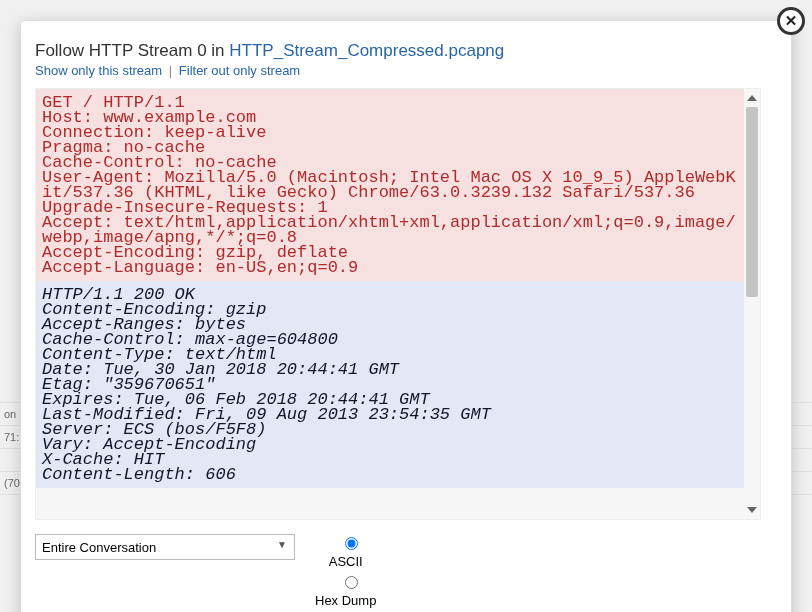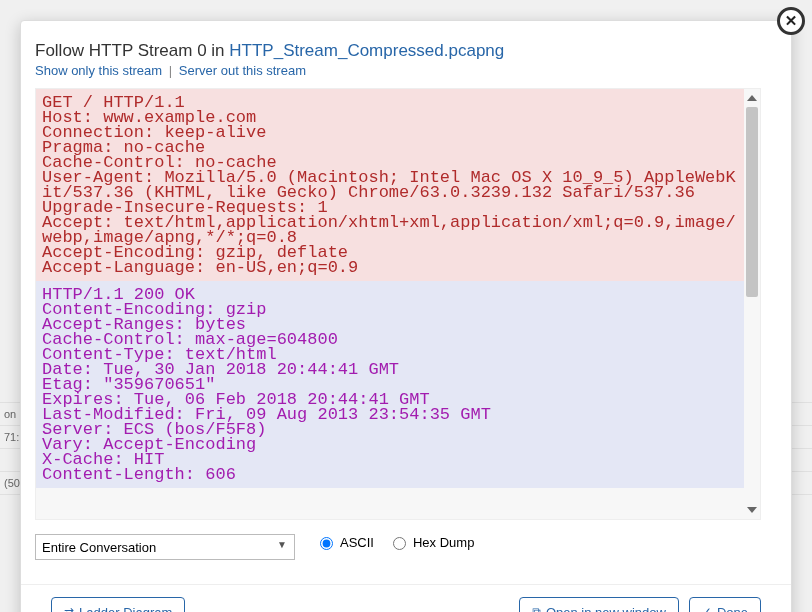--- a/index.html
+++ b/index.html
@@ -113,21 +113,21 @@
 .monoblock {
   font-family: "Courier New", monospace;
   font-size: 17px;
   line-height: 15px;
   white-space: pre-wrap;
   word-break: break-all;
   padding: 6px 6px;
   margin: 0;
 }
 .req  { background: #f7e0e0; color: #b02b2b; }
-.resp { background: #e4e7f5; color: #a21caf; }
+.resp { background: #e4e7f5; color: #0f172a; font-style: italic; }
 .controls-row {
   display: flex;
   align-items: flex-start;
   gap: 20px;
   padding: 14px 0 8px;
 }
 .conv-select {
   width: 260px;
   height: 26px;
   border: 1px solid #bbb;
@@ -147,20 +147,21 @@
   right: 8px; top: 5px;
   font-size: 10px;
   color: #555;
   pointer-events: none;
 }
 .radio-group, .check-group {
   display: flex;
   align-items: center;
   gap: 4px;
   font-size: 13px;
+  flex-direction: column;
 }
 .radio-group label, .check-group label { margin-right: 10px; }
 .footer {
   border-top: 1px solid #eee;
   padding: 12px 30px 14px 30px;
   display: flex;
   justify-content: space-between;
 }
 .btn {
   display: inline-flex;
@@ -180,40 +181,40 @@
 </style>
 </head>
 <body>
 
 <div class="bg-rows">
   <div class="bg-gap"></div>
   <div class="bg-row"></div>
   <div class="bg-row"><span>on 1:</span></div>
   <div class="bg-row"><span>71::</span></div>
   <div class="bg-row"></div>
-  <div class="bg-row"><span>(50</span></div>
+  <div class="bg-row"><span>(70</span></div>
 </div>
 
 <div class="modal-overlay">
   <div class="modal">
 
     <div class="close-btn">
       <span>✕</span>
     </div>
 
     <div class="modal-body">
 
       <div class="title">
         <span>Follow HTTP Stream 0 in </span><a href="#">HTTP_Stream_Compressed.pcapng</a>
       </div>
 
       <div class="sublinks">
         <a href="#">Show only this stream</a>
         <span class="sep">|</span>
-        <a href="#">Server out this stream</a>
+        <a href="#">Filter out only stream</a>
       </div>
 
       <div class="stream-box">
         <div class="stream-scroll">
           <pre class="monoblock req">GET / HTTP/1.1
 Host: www.example.com
 Connection: keep-alive
 Pragma: no-cache
 Cache-Control: no-cache
 User-Agent: Mozilla/5.0 (Macintosh; Intel Mac OS X 10_9_5) AppleWebKit/537.36 (KHTML, like Gecko) Chrome/63.0.3239.132 Safari/537.36

